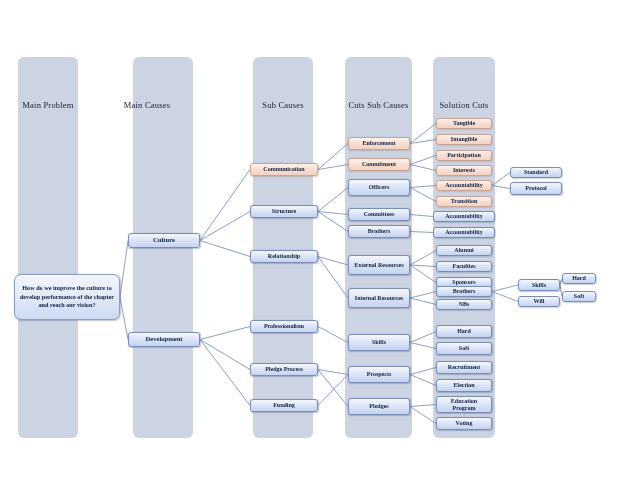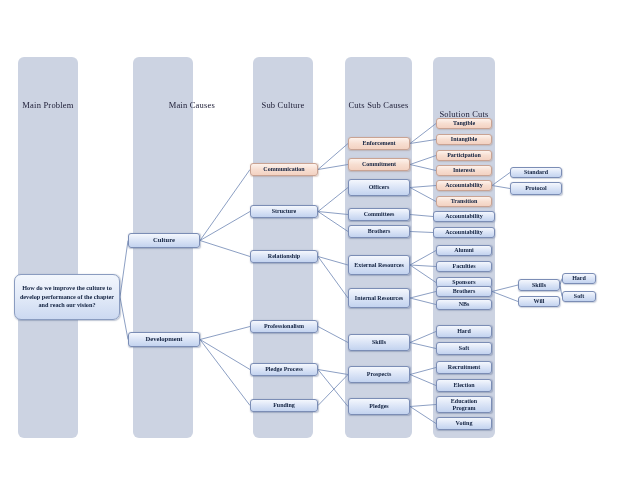--- a/index.html
+++ b/index.html
@@ -114,24 +114,24 @@
       <line x1="410" y1="406.5" x2="436" y2="423.5" stroke="#6f87b4" stroke-width="0.8"></line>
       <line x1="492" y1="185.5" x2="510" y2="172.5" stroke="#6f87b4" stroke-width="0.8"></line>
       <line x1="492" y1="185.5" x2="510" y2="188.5" stroke="#6f87b4" stroke-width="0.8"></line>
       <line x1="492" y1="291.5" x2="518" y2="285" stroke="#6f87b4" stroke-width="0.8"></line>
       <line x1="492" y1="291.5" x2="518" y2="301.5" stroke="#6f87b4" stroke-width="0.8"></line>
       <line x1="560" y1="285" x2="562" y2="278.5" stroke="#6f87b4" stroke-width="0.8"></line>
       <line x1="560" y1="285" x2="562" y2="296.5" stroke="#6f87b4" stroke-width="0.8"></line>
     </svg>
   <div id="headings">
       <div class="col-head" style="left: -4px; top: 100px; width: 104px;">Main Problem</div>
-      <div class="col-head" style="left: 111px; top: 100px; width: 104px; text-align: right;">Main Causes</div>
-      <div class="col-head" style="left: 231px; top: 100px; width: 104px;">Sub Culture</div>
+      <div class="col-head" style="left: 95px; top: 100px; width: 104px;">Main Causes</div>
+      <div class="col-head" style="left: 231px; top: 100px; width: 104px;">Sub Causes</div>
       <div class="col-head" style="left: 323px; top: 100px; width: 111px;">Cuts Sub Causes</div>
-      <div class="col-head" style="left: 411px; top: 100px; width: 106px; margin-top: 9px;">Solution Cuts</div>
+      <div class="col-head" style="left: 411px; top: 100px; width: 106px;">Solution Cuts</div>
     </div>
   <div id="nodes">
       <div class="node problem" style="left: 14px; top: 274px; width: 106px; height: 46px;">How do we improve the culture to develop performance of the chapter and reach our vision?</div>
       <div class="node big" style="left: 128px; top: 233px; width: 72px; height: 15px;">Culture</div>
       <div class="node big" style="left: 128px; top: 332px; width: 72px; height: 15px;">Development</div>
       <div class="node pink" style="left: 250px; top: 163px; width: 68px; height: 13px;">Communication</div>
       <div class="node" style="left: 250px; top: 205px; width: 68px; height: 13px;">Structure</div>
       <div class="node" style="left: 250px; top: 250px; width: 68px; height: 13px;">Relationship</div>
       <div class="node" style="left: 250px; top: 320px; width: 68px; height: 13px;">Professionalism</div>
       <div class="node" style="left: 250px; top: 363px; width: 68px; height: 13px;">Pledge Process</div>

